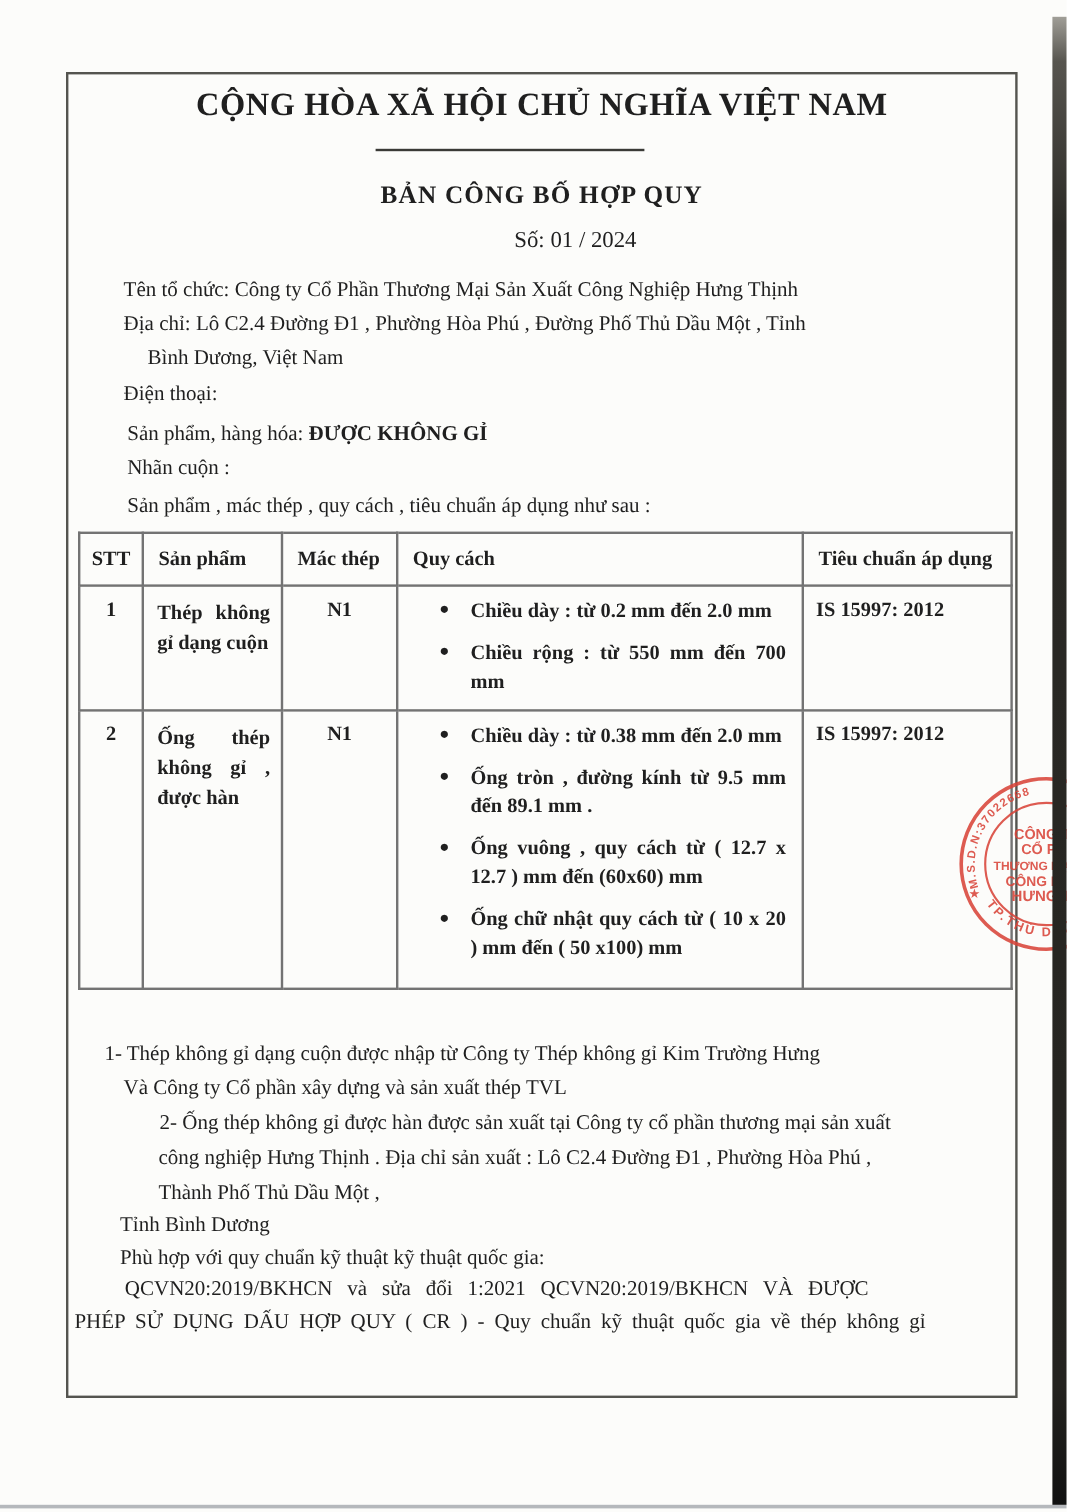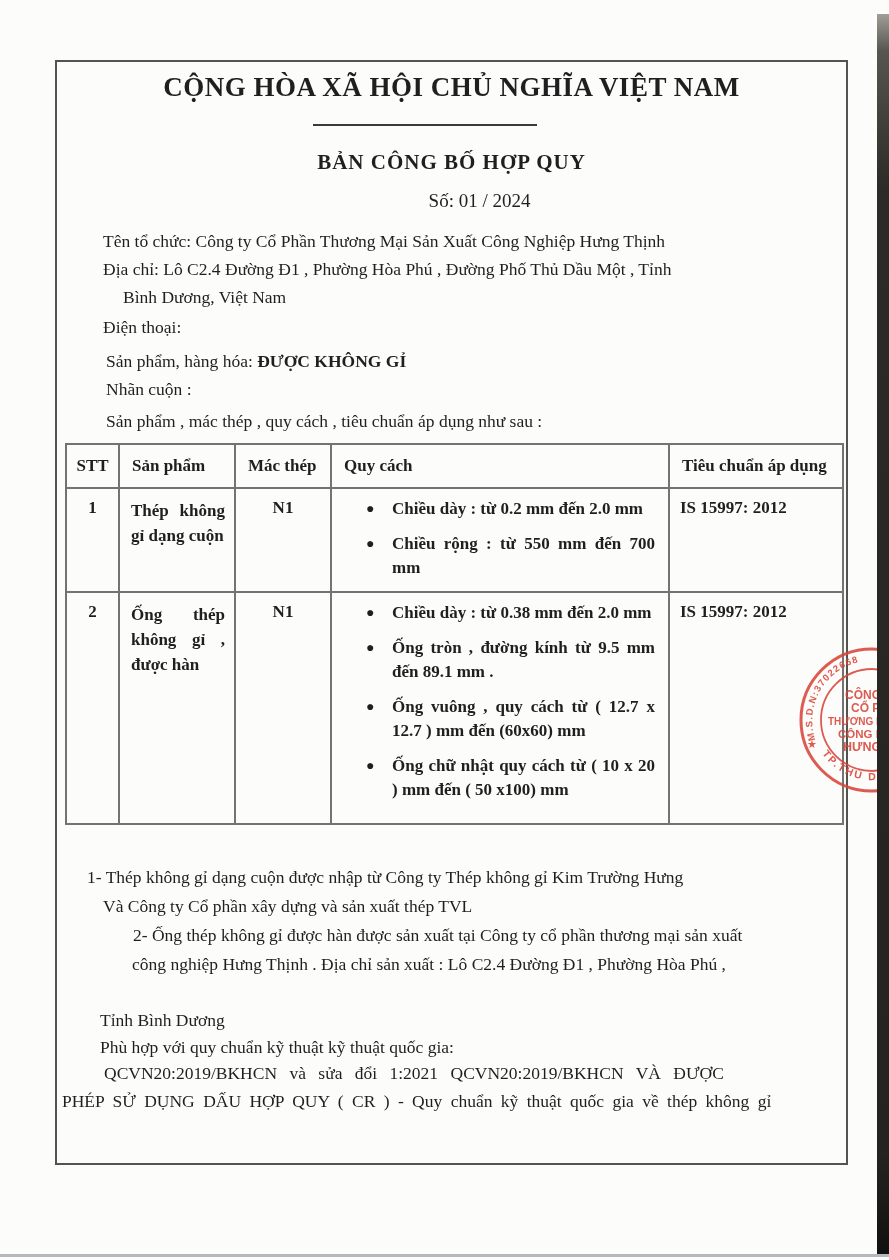--- a/index.html
+++ b/index.html
@@ -136,20 +136,21 @@
       </td>
       <td class="c-tc">IS 15997: 2012</td>
     </tr>
   </tbody>
     </table>
 
   <div class="line" style="left:87px; top:864px;">1-  Thép không gỉ dạng cuộn được nhập từ Công ty Thép không gỉ Kim Trường Hưng</div>
   <div class="line" style="left:103px; top:893px;">Và Công ty Cổ phần xây dựng và sản xuất thép TVL</div>
   <div class="line" style="left:103px; top:922px;margin-left:30px;">2-  Ống thép không gỉ được hàn được sản xuất tại Công ty cổ phần thương mại sản xuất</div>
   <div class="line" style="left:132px; top:951px;">công nghiệp Hưng Thịnh . Địa chỉ sản xuất : Lô C2.4 Đường Đ1 , Phường Hòa Phú ,</div>
+  <div class="line" style="left:132px; top:980px;">Thành Phố Thủ Dầu Một ,</div>
   <div class="line" style="left:100px; top:1007px;">Tỉnh Bình Dương</div>
   <div class="line" style="left:100px; top:1034px;">Phù hợp với quy chuẩn kỹ thuật kỹ thuật quốc gia:</div>
   <div class="line just8" style="left:104px; top:1060px;">QCVN20:2019/BKHCN và sửa đổi 1:2021 QCVN20:2019/BKHCN VÀ ĐƯỢC</div>
   <div class="line just9" style="left:62px;  top:1088px;">PHÉP SỬ DỤNG DẤU HỢP QUY ( CR ) -  Quy chuẩn kỹ thuật quốc gia về thép không gỉ</div>
 
   <svg class="stamp" viewBox="0 0 150 150">
     <circle cx="75" cy="75" r="71" stroke-width="3"></circle>
     <circle cx="75" cy="75" r="51" stroke-width="1.8"></circle>
     <defs>
       <path id="arcTop" d="M 20.6 100.4 A 60 60 0 1 1 131.4 54.5" fill="none"></path>

